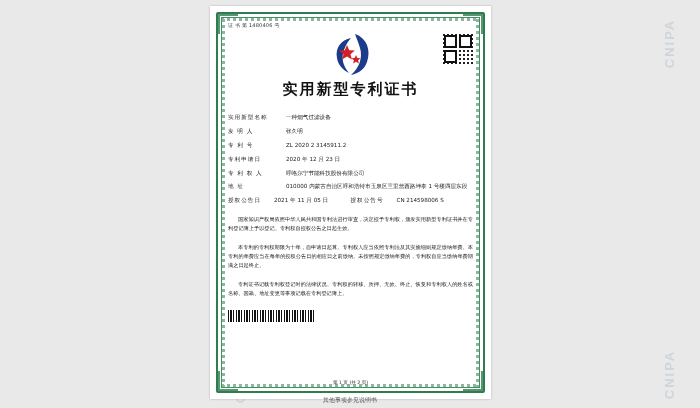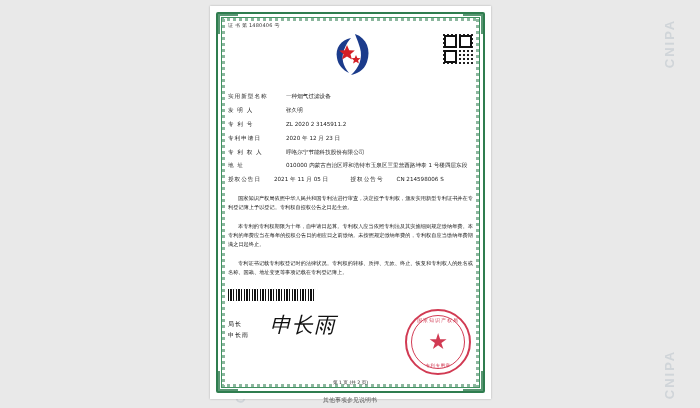--- a/index.html
+++ b/index.html
@@ -187,20 +187,21 @@
         <path d="M30 2 C42 6 46 18 42 30 C39 39 31 42 26 43 C34 36 38 26 35 16 C33 9 31 5 30 2 Z" fill="#1b3b8b"></path>
         <path d="M26 6 C16 8 10 16 12 26 C13 33 18 38 24 41 C18 34 16 26 19 18 C21 12 24 8 26 6 Z" fill="#1b3b8b"></path>
         <path d="M22 13 l2.2 5.2 5.6.4-4.3 3.6 1.4 5.4-4.9-3-4.9 3 1.4-5.4-4.3-3.6 5.6-.4z" fill="#d41f26"></path>
         <path d="M31 23 l1.3 3 3.3.2-2.5 2.1.8 3.2-2.9-1.8-2.9 1.8.8-3.2-2.5-2.1 3.3-.2z" fill="#d41f26"></path>
       </svg>
       <div class="qr">
           <i></i>
         </div>
     </div>
 
+    <div class="title">实用新型专利证书</div>
 
     <div class="fields">
       <div class="frow">
         <div class="flabel">实用新型名称</div>
         <div class="fvalue">一种烟气过滤设备</div>
       </div>
       <div class="frow">
         <div class="flabel">发 明 人</div>
         <div class="fvalue">张久明</div>
       </div>
@@ -231,32 +232,18 @@
         </div>
       </div>
     </div>
 
     <div class="para">国家知识产权局依照中华人民共和国专利法进行审查，决定授予专利权，颁发实用新型专利证书并在专利登记簿上予以登记。专利权自授权公告之日起生效。</div>
     <div class="para">本专利的专利权期限为十年，自申请日起算。专利权人应当依照专利法及其实施细则规定缴纳年费。本专利的年费应当在每年的授权公告日的相应日之前缴纳。未按照规定缴纳年费的，专利权自应当缴纳年费期满之日起终止。</div>
     <div class="para">专利证书记载专利权登记时的法律状况。专利权的转移、质押、无效、终止、恢复和专利权人的姓名或名称、国籍、地址变更等事项记载在专利登记簿上。</div>
 
     <div class="barcode"></div>
 
-    <div class="sign-row">
-      <div class="sign-label">
-        <div>局长</div>
-        <div>申长雨</div>
-      </div>
-      <div class="sign-script">申长雨</div>
-
-      <div class="seal">
-        <div class="ring"></div>
-        <div class="top-text">国家知识产权局</div>
-        <div class="star">★</div>
-        <div class="bot-text">专利专用章</div>
-      </div>
-    </div>
 
     <div class="page-footer">第 1 页 (共 2 页)</div>
   </div>
 </div>
 
 <div class="doc-footer">其他事项参见说明书</div>
 
 </body></html>

